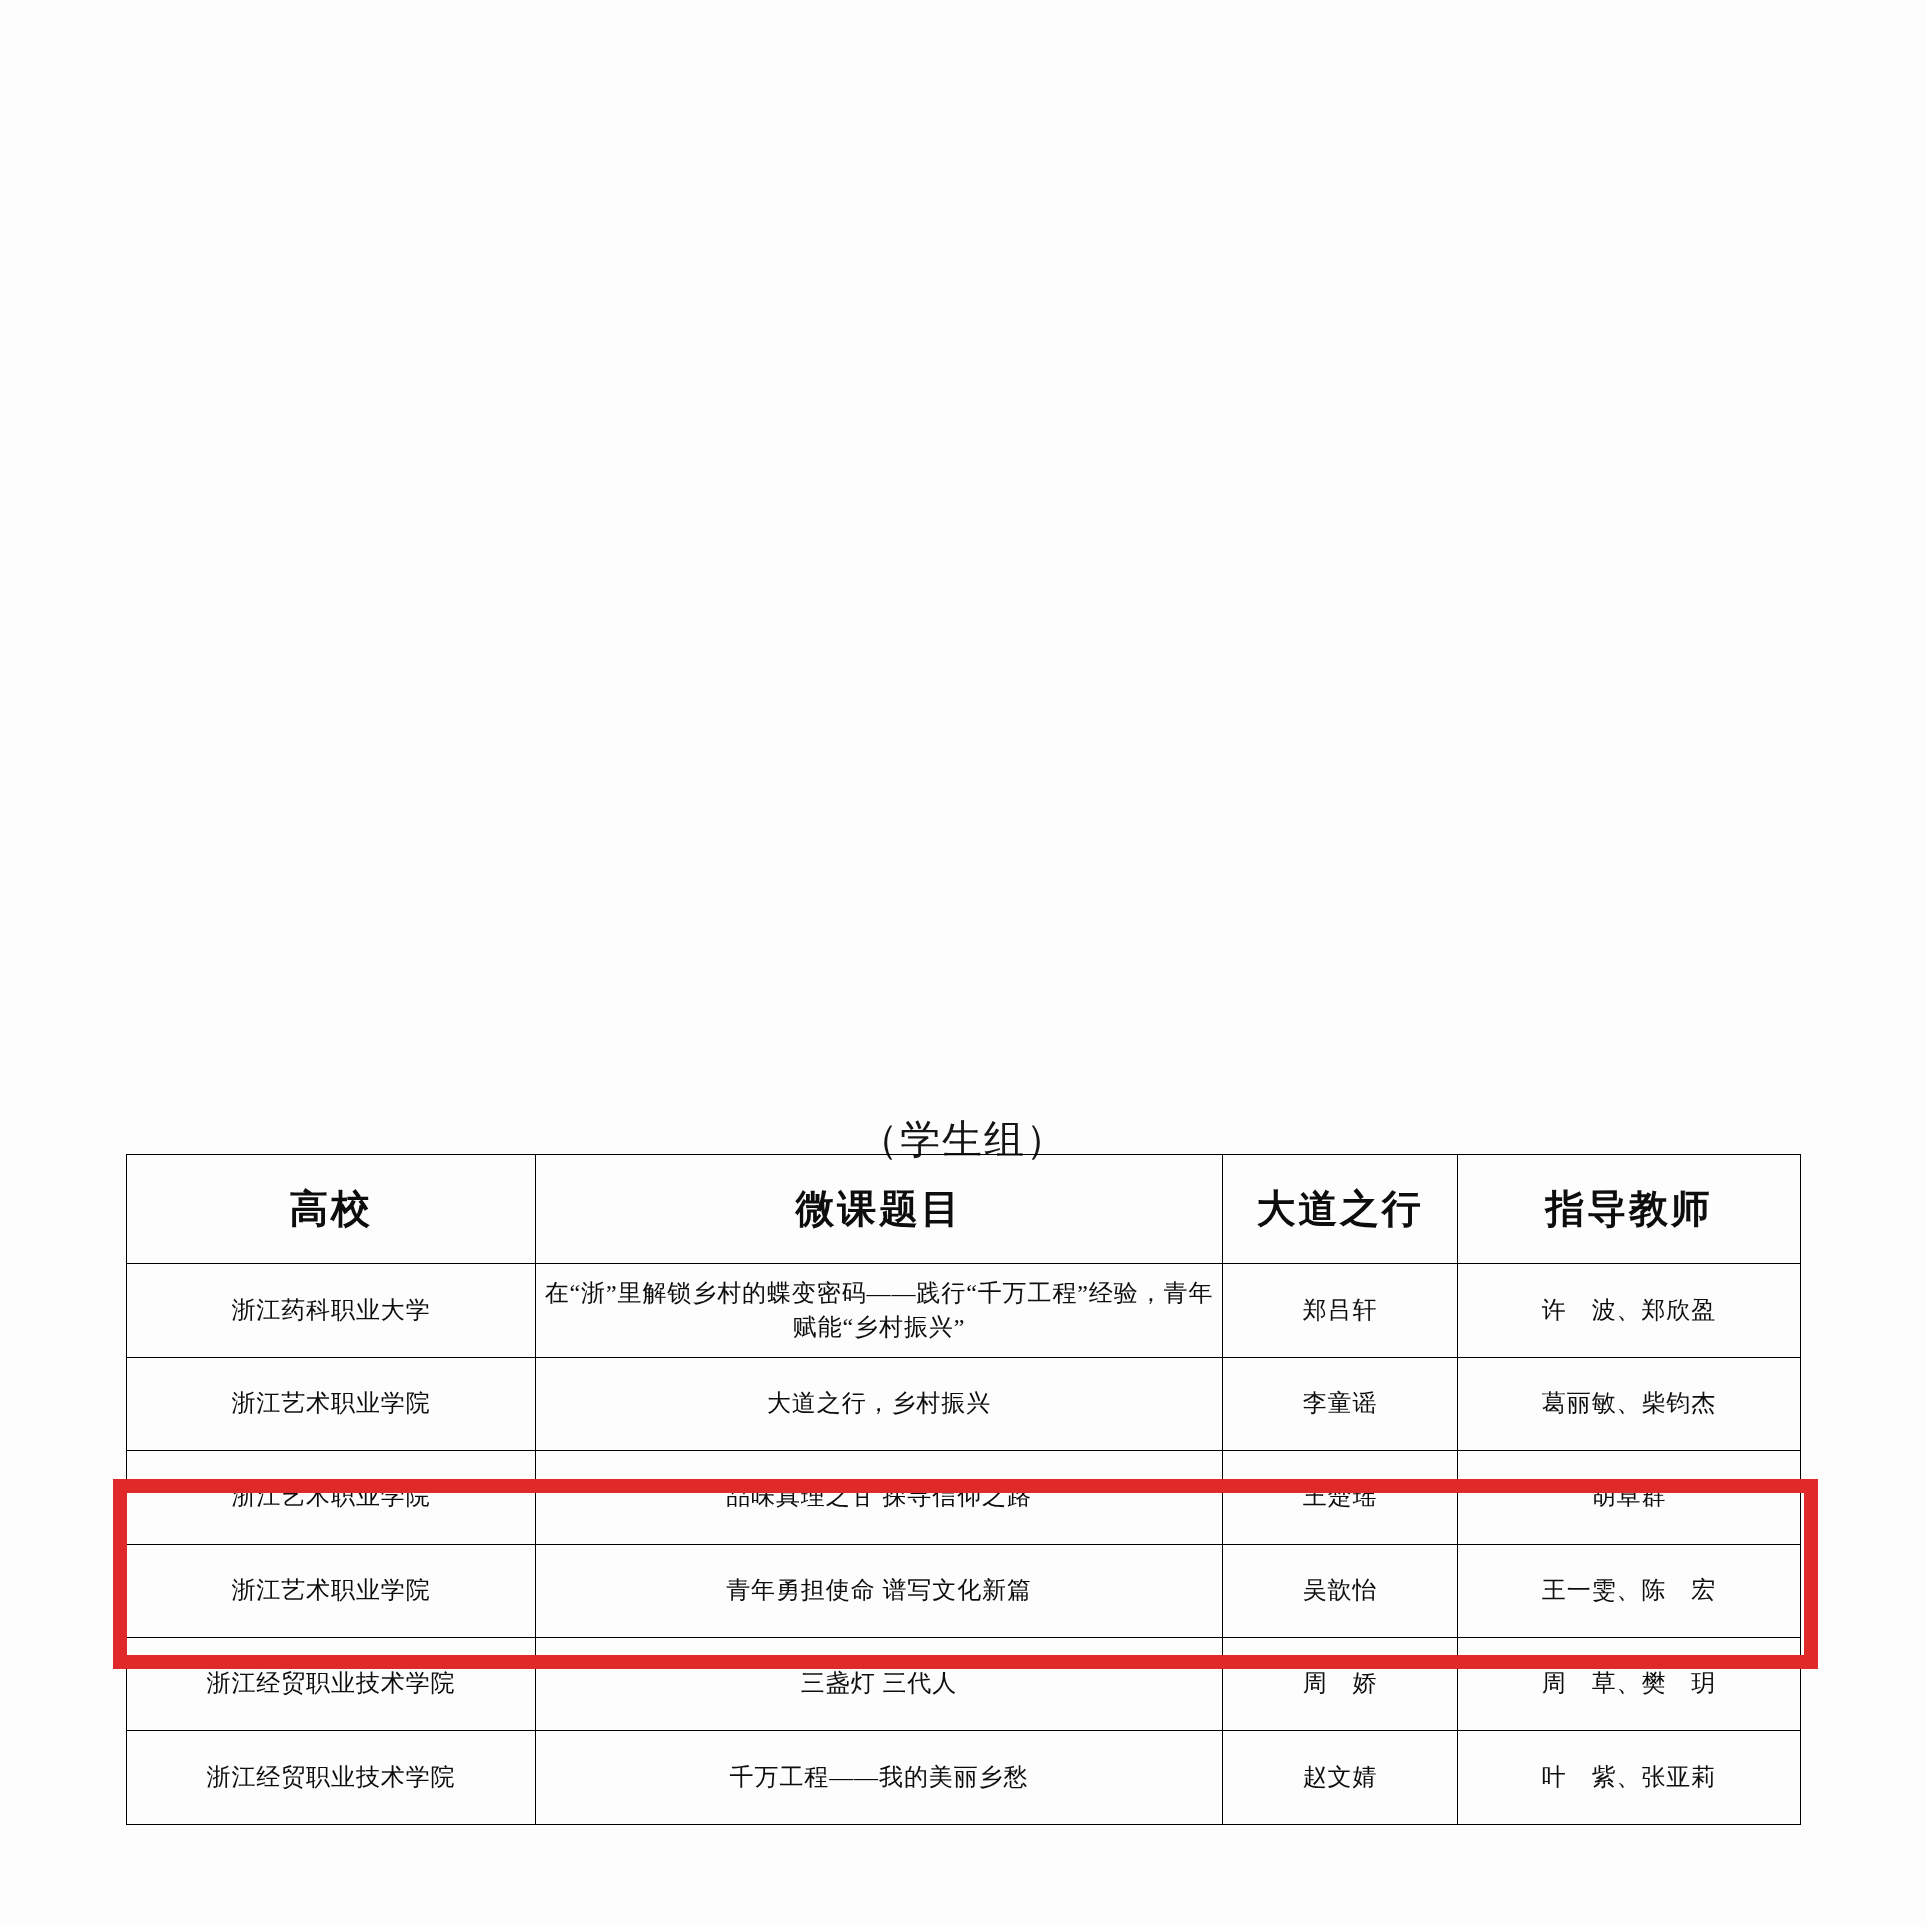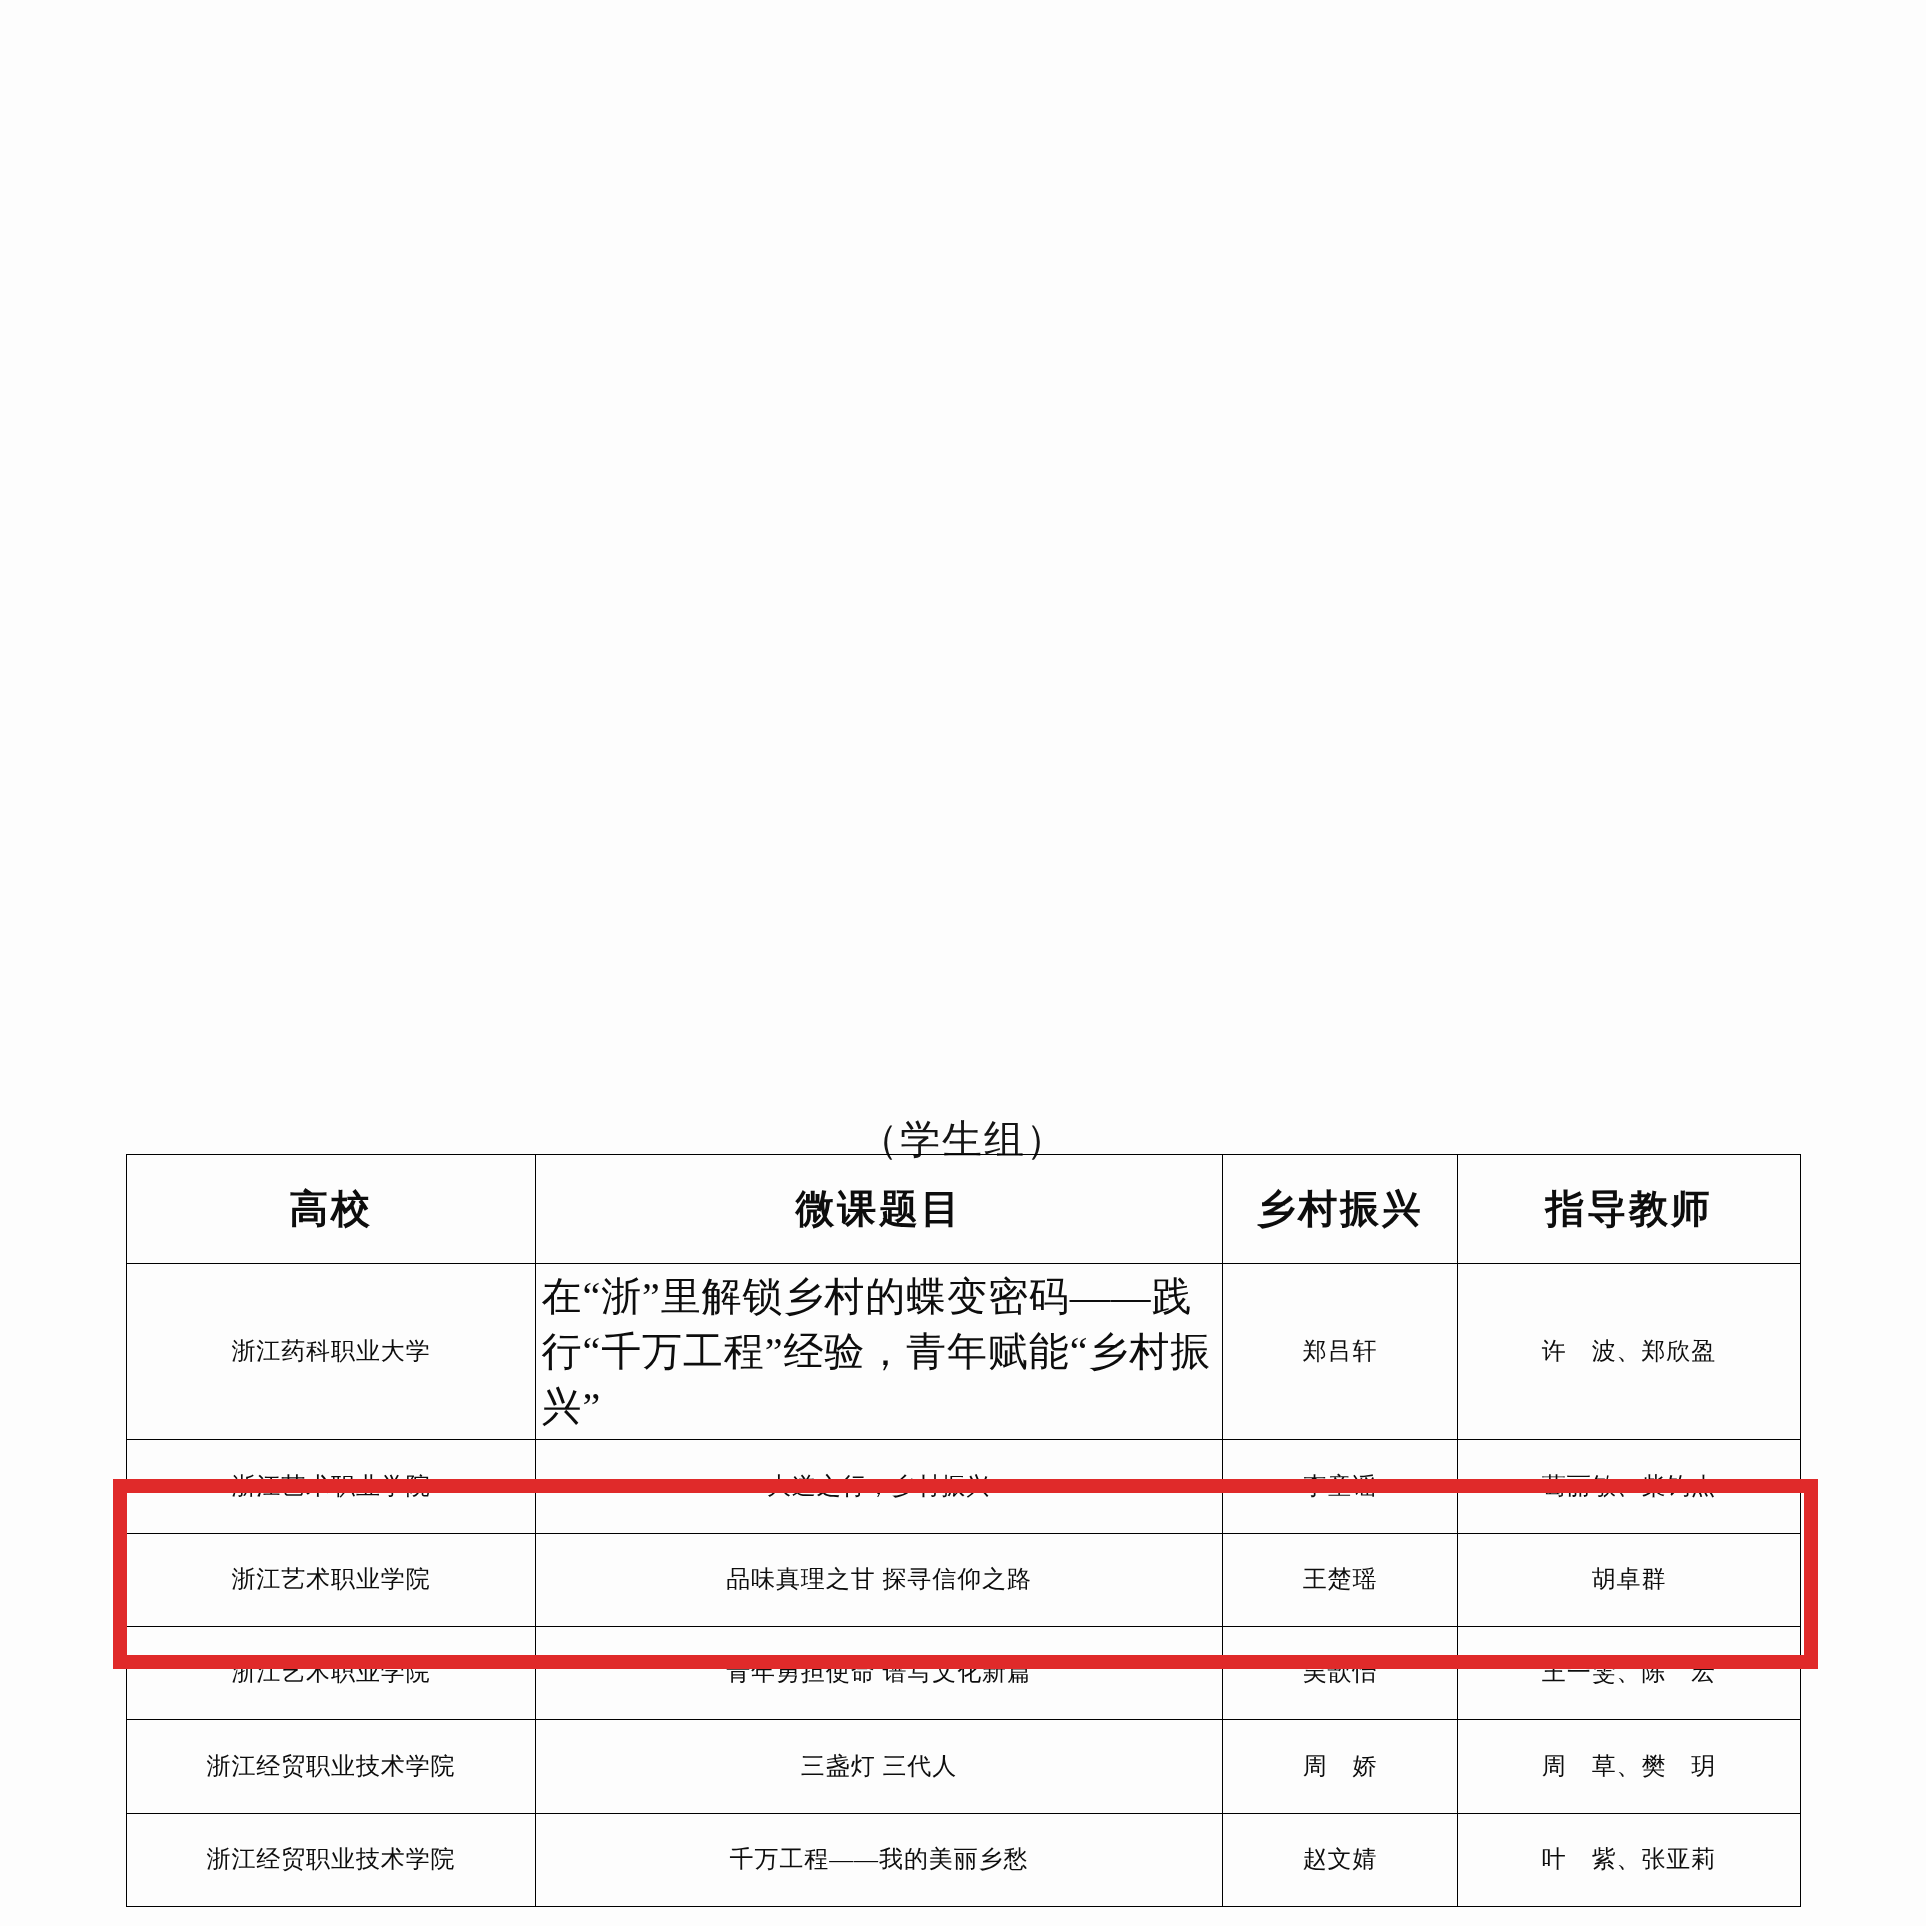--- a/index.html
+++ b/index.html
@@ -90,23 +90,23 @@
   }
 
   table.result-table td {
     font-size: 24px;
     letter-spacing: 0.9px;
     height: 83px;
     line-height: 1.32;
   }
 
   td.title-cell.two-line {
-    font-size: 40px;
+    font-size: 24px;
     line-height: 1.38;
-    text-align: left;
+    text-align: center;
   }
 
   
   .highlight-box {
     position: absolute;
     left: 113px;
     top: 1479px;
     width: 1705px;
     height: 190px;
     border: 14px solid #e02a2a;
@@ -127,21 +127,21 @@
       <colgroup>
         <col class="c-school">
         <col class="c-title">
         <col class="c-player">
         <col class="c-teacher">
       </colgroup>
       <thead>
         <tr>
           <th>高校</th>
           <th>微课题目</th>
-          <th>乡村振兴</th>
+          <th>大道之行</th>
           <th>指导教师</th>
         </tr>
       </thead>
       <tbody>
         <tr>
           <td>浙江药科职业大学</td>
           <td class="title-cell two-line">在“浙”里解锁乡村的蝶变密码——践行“千万工程”经验，青年赋能“乡村振兴”</td>
           <td>郑吕轩</td>
           <td>许　波、郑欣盈</td>
         </tr>

